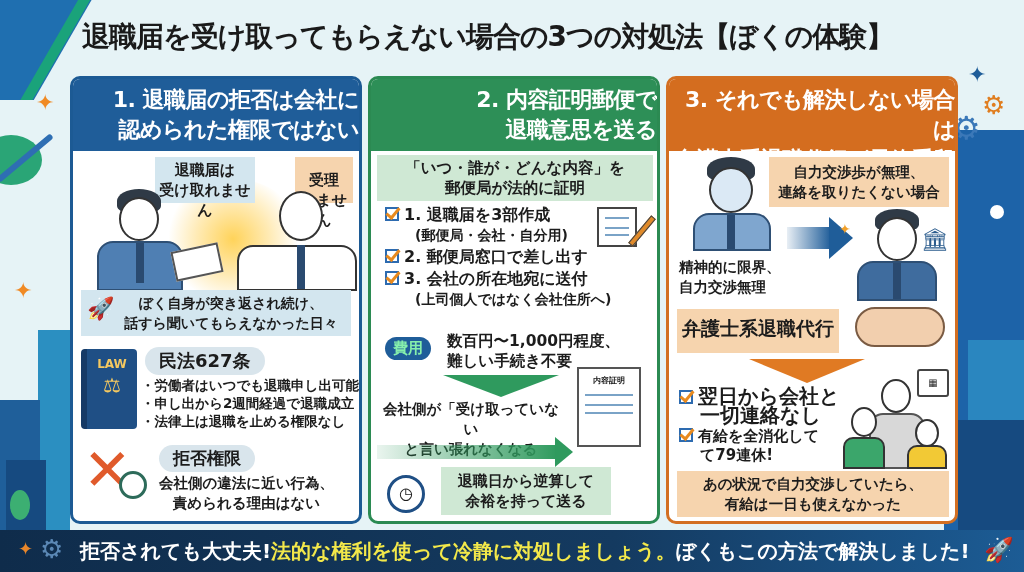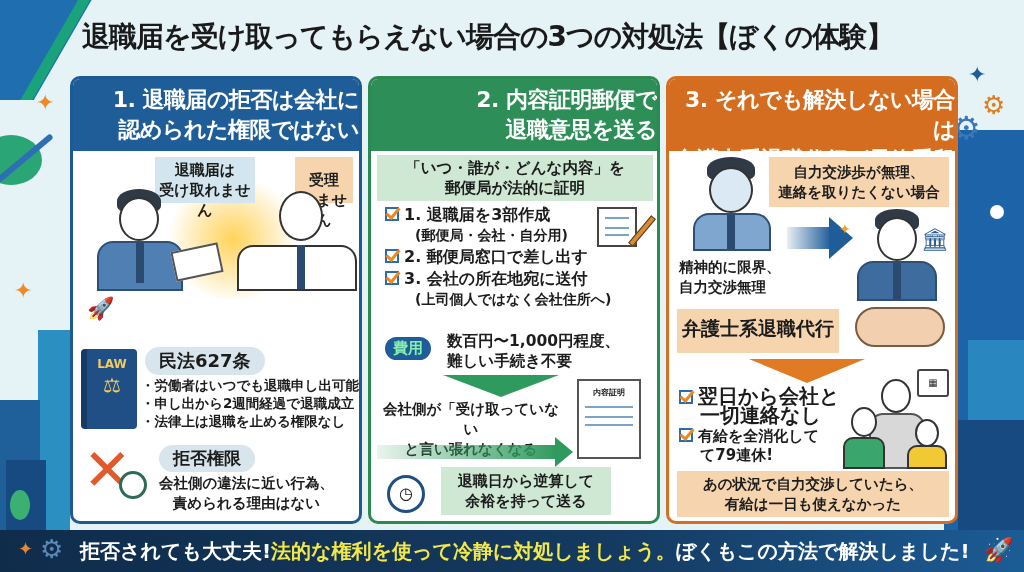--- a/index.html
+++ b/index.html
@@ -125,20 +125,24 @@
     <div class="suit" style="left:10px;top:52px;width:86px;height:50px;"></div>
     <div class="tie" style="left:49px;top:54px;width:8px;height:40px;"></div>
   </div>
   <div class="paper" style="left:100px;top:168px;width:48px;height:30px;transform:rotate(-12deg);"></div>
   <div class="person" style="left:150px;top:108px;width:140px;height:104px;">
     <div class="head-c" style="left:56px;top:4px;width:44px;height:50px;"></div>
     <div style="position:absolute;left:14px;top:58px;width:120px;height:46px;background:#fff;border:2px solid #333;border-radius:16px 16px 0 0;"></div>
     <div class="tie" style="left:74px;top:58px;width:8px;height:44px;"></div>
   </div>
 
+  <div class="bubble blue" style="left:8px;top:211px;width:270px;height:46px;font-size:14px;padding:3px 0 0 30px;">
+    <div>ぼく自身が突き返され続け、</div>
+    <div>話すら聞いてもらえなかった日々</div>
+  </div>
   <div class="abs" style="left:14px;top:217px;font-size:22px;color:#2e6eb3;">🚀</div>
 
   <div class="abs" style="left:8px;top:270px;width:56px;height:80px;background:#1f4f85;border-radius:4px;border-left:6px solid #163a66;color:#f4c860;font-weight:bold;text-align:center;font-size:12px;padding-top:8px;">
     <div>LAW</div>
     <div style="font-size:20px;line-height:28px;">⚖</div>
   </div>
   <div class="pill-gray" style="left:72px;top:268px;">民法627条</div>
   <div class="abs bullet-list" style="left:68px;top:297px;">
     <div>・労働者はいつでも退職申し出可能</div>
     <div>・申し出から2週間経過で退職成立</div>
@@ -185,21 +189,21 @@
     <div>数百円〜1,000円程度、</div>
     <div>難しい手続き不要</div>
   </div>
   <div class="arrow-down" style="left:72px;top:296px;border-top:22px solid #2f9a5e;"></div>
   <div class="abs bold" style="left:10px;top:320px;font-size:14.5px;line-height:20px;text-align:center;width:180px;">
     <div>会社側が「受け取っていない</div>
     <div>と言い張れなくなる</div>
   </div>
   <div class="abs" style="left:6px;top:366px;width:180px;height:14px;background:linear-gradient(90deg, rgba(47,154,94,0.1), #2f9a5e);"></div>
   <div class="abs" style="left:184px;top:358px;width:0;height:0;border-top:15px solid transparent;border-bottom:15px solid transparent;border-left:18px solid #2f9a5e;"></div>
-  <div class="abs" style="left:206px;top:300px;width:64px;height:80px;background:#fff;border:2px solid #555;font-size:8px;font-weight:bold;text-align:center;padding-top:6px;">
+  <div class="abs" style="left:206px;top:288px;width:64px;height:80px;background:#fff;border:2px solid #555;font-size:8px;font-weight:bold;text-align:center;padding-top:6px;">
     <div>内容証明</div>
     <div style="margin:8px 6px;height:2px;background:#7aa3c7;"></div>
     <div style="margin:6px 6px;height:2px;background:#7aa3c7;"></div>
     <div style="margin:6px 6px;height:2px;background:#7aa3c7;"></div>
   </div>
   <div class="abs" style="left:16px;top:396px;width:38px;height:38px;border-radius:50%;border:3px solid #1f4f85;background:#fff;text-align:center;font-size:16px;line-height:32px;">◷</div>
   <div class="bubble green" style="left:70px;top:388px;width:170px;height:48px;font-size:15px;padding-top:4px;">
     <div>退職日から逆算して</div>
     <div>余裕を持って送る</div>
   </div>

